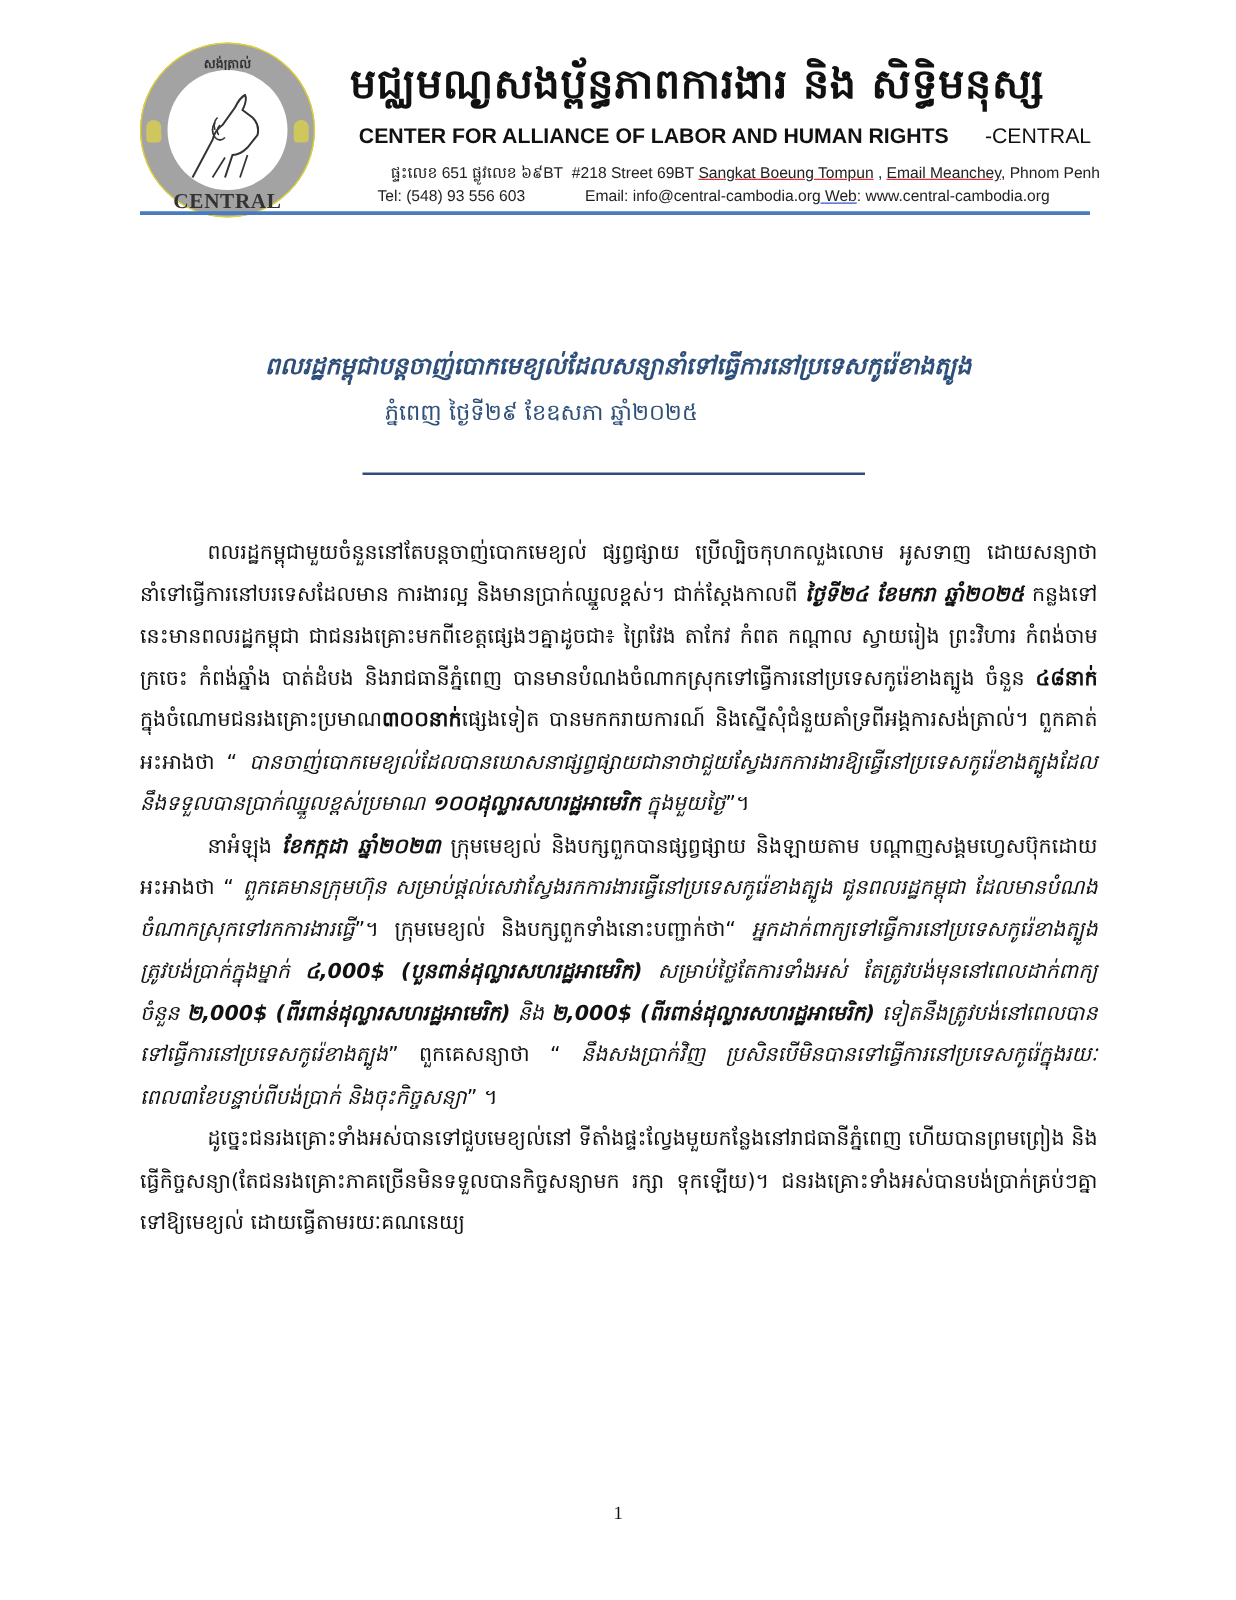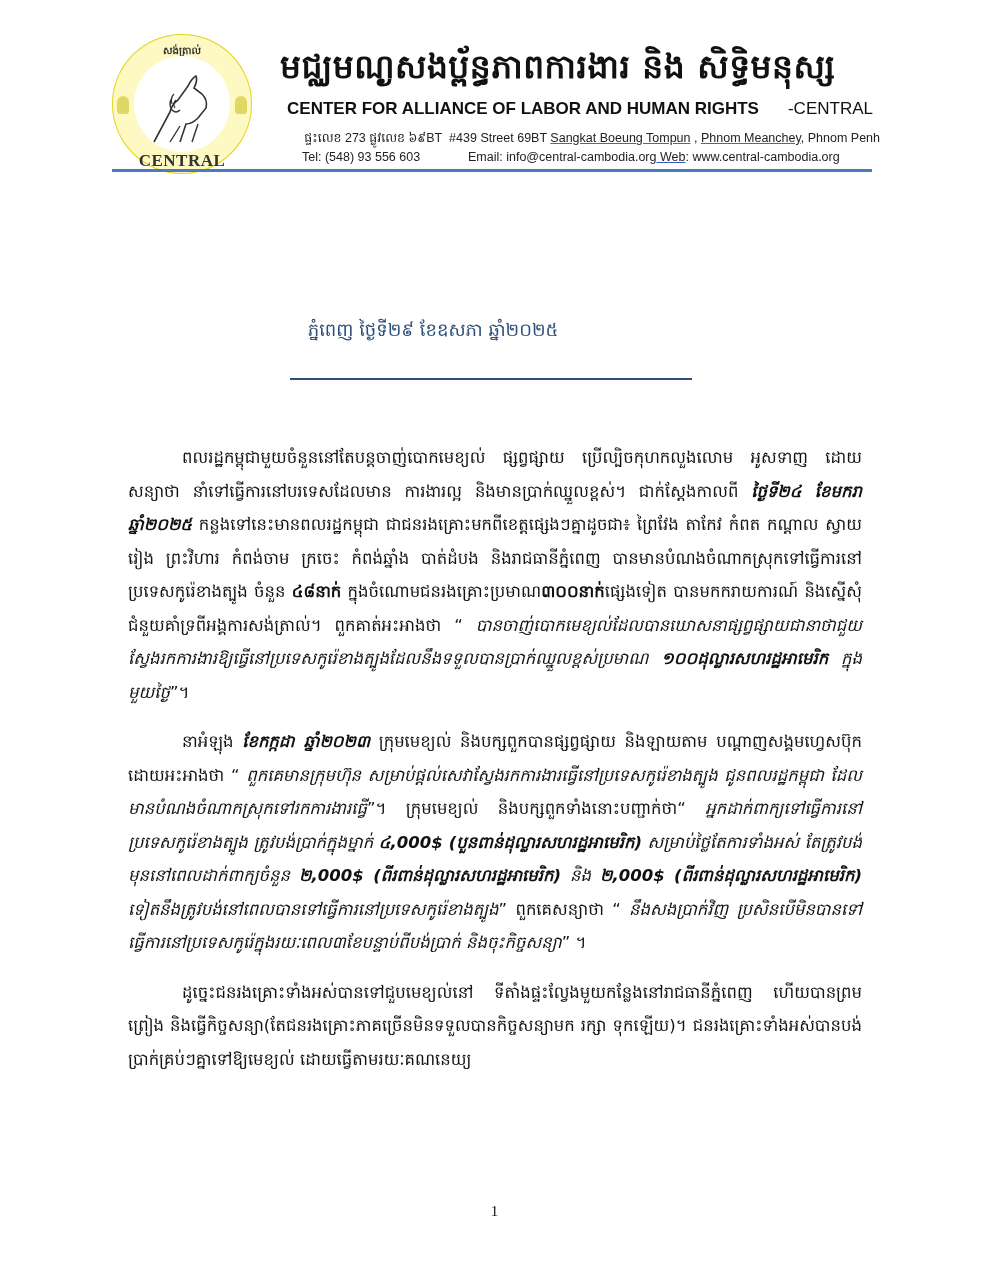--- a/index.html
+++ b/index.html
@@ -1,20 +1,20 @@
 <!DOCTYPE html>
 <html><head>
 <meta charset="utf-8">
 <style>
   html, body { margin:0; padding:0; background:#ffffff; }
   body { width:989px; height:1280px; position:relative; overflow:hidden; font-family:"DejaVu Sans", sans-serif; color:#1a1a1a; }
   .page { position:absolute; left:0; top:0; width:989px; height:1280px; background:#fff; }
 
   
-  .logo { position:absolute; left:112px; top:34px; width:140px; height:140px; border-radius:50%; background:#fef9c3; box-shadow: inset 0 0 0 1px #e2d520; }
+  .logo { position:absolute; left:112px; top:34px; width:140px; height:140px; border-radius:50%; background:#a3a3a3; box-shadow: inset 0 0 0 1px #e2d520; }
   .logo-inner { position:absolute; left:22px; top:22px; width:96px; height:96px; border-radius:50%; background:#fff; }
   .logo-top { position:absolute; left:0; width:140px; top:10px; text-align:center; font-size:10px; color:#333; font-weight:bold; }
   .logo-bottom { position:absolute; left:0; width:140px; top:117px; text-align:center; font-family:"Liberation Serif", serif; font-size:17px; font-weight:bold; color:#333; letter-spacing:0.5px; }
   .logo-hands { position:absolute; left:30px; top:30px; width:80px; height:80px; }
   .logo-emblem { position:absolute; top:62px; width:12px; height:18px; border-radius:6px 6px 3px 3px; background:#d9cf4c; opacity:.8; }
 
   .org-kh { position:absolute; left:280px; top:46px; width:600px; font-size:33px; font-weight:bold; color:#111; letter-spacing:0.5px; white-space:nowrap; }
   .org-en { position:absolute; left:280px; top:99px; width:600px; text-align:center; font-family:"Liberation Sans", sans-serif; font-size:17px; font-weight:bold; color:#111; white-space:nowrap; }
   .org-en .light { font-weight:normal;padding-left:29px; }
   .org-addr { position:absolute; left:280px; top:130px; width:600px; text-align:right; font-family:"Liberation Sans", sans-serif; font-size:12.5px; color:#222; white-space:nowrap; }
@@ -26,21 +26,21 @@
   .hdr-rule { position:absolute; left:112px; top:169px; width:760px; height:3px; background:#4a7bbf; }
 
   
   .title { position:absolute; left:0; width:989px; top:222px; text-align:center; font-size:30px; font-weight:bold; color:#2d4f7a; }
   .subtitle { position:absolute; left:0; width:989px; top:280px; text-align:center; font-size:19px; font-weight:bold; font-style:italic; color:#2d4f7a; white-space:nowrap; }
   .dateline { position:absolute; left:0; width:866px; top:318px; text-align:center; font-size:18px; color:#2d4f7a; }
   .title-rule { position:absolute; left:290px; top:378px; width:402px; height:2px; background:#2d4f7a; }
 
   
   .body { position:absolute; left:112px; top:425px; width:766px; font-size:16.5px; line-height:33.5px; text-align:justify; color:#111; }
-  .body p { margin:16px; }
+  .body p { margin:0; }
   .indent { text-indent:54px; }
   .b { font-weight:bold; }
   .i { font-style:italic; }
   .bi { font-weight:bold; font-style:italic; }
 
   .page-num { position:absolute; left:0; width:989px; top:1203px; text-align:center; font-family:"Liberation Serif", serif; font-size:15px; color:#111; }
 </style>
 </head>
 <body>
 
@@ -57,34 +57,35 @@
       <path d="M32 30 Q28 34 30 40 M34 36 Q30 40 33 44" fill="none" stroke="#333" stroke-width="1.2"></path>
     </svg>
     <div class="logo-bottom">CENTRAL</div>
   </div>
 
   <div class="org-kh">មជ្ឈមណ្ងសងប្ព័ន្ធភាពការងារ និង សិទ្ធិមនុស្ស</div>
   <div class="org-en">
     <span>CENTER FOR ALLIANCE OF LABOR AND HUMAN RIGHTS</span><span class="light">-CENTRAL</span>
   </div>
   <div class="org-addr">
-    <span>ផ្ទះលេខ 273 ផ្លូវលេខ ៦៩BT</span>&nbsp;
-    <span>#439 Street 69BT</span>
+    <span>ផ្ទះលេខ 651 ផ្លូវលេខ ៦៩BT</span>&nbsp;
+    <span>#218 Street 69BT</span>
     <span class="u">Sangkat Boeung Tompun</span> ,
-    <span class="u">Phnom Meanchey</span>,
+    <span class="u">Email Meanchey</span>,
     <span>Phnom Penh</span>
   </div>
   <div class="org-contact">
     <span class="tel">Tel: (548) 93 556 603</span>
     <span class="em">
       <span>Email: info@central-cambodia.org</span><span class="uw"> </span><span class="uw">Web</span>: <span>www.central-cambodia.org</span>
     </span>
   </div>
   <div class="hdr-rule"></div>
 
+  <div class="subtitle">ពលរដ្ឋកម្ពុជាបន្តចាញ់បោកមេខ្យល់ដែលសន្យានាំទៅធ្វើការនៅប្រទេសកូរ៉េខាងត្បូង</div>
   <div class="dateline">ភ្នំពេញ ថ្ងៃទី២៩ ខែឧសភា ឆ្នាំ២០២៥</div>
   <div class="title-rule"></div>
 
   <div class="body">
     <p class="indent"><span>ពលរដ្ឋកម្ពុជាមួយចំនួននៅតែបន្តចាញ់បោកមេខ្យល់ ផ្សព្វផ្សាយ ប្រើល្បិចកុហកលួងលោម អូសទាញ ដោយសន្យាថា នាំទៅធ្វើការនៅបរទេសដែលមាន ការងារល្អ និងមានប្រាក់ឈ្នួលខ្ពស់។ ជាក់ស្តែងកាលពី </span><span class="bi">ថ្ងៃទី២៤ ខែមករា ឆ្នាំ២០២៥</span><span> កន្លងទៅនេះមានពលរដ្ឋកម្ពុជា ជាជនរងគ្រោះមកពីខេត្តផ្សេងៗគ្នាដូចជា៖ ព្រៃវែង តាកែវ កំពត កណ្តាល ស្វាយរៀង ព្រះវិហារ កំពង់ចាម ក្រចេះ កំពង់ឆ្នាំង បាត់ដំបង និងរាជធានីភ្នំពេញ បានមានបំណងចំណាកស្រុកទៅធ្វើការនៅប្រទេសកូរ៉េខាងត្បូង ចំនួន </span><span class="b">៤៨នាក់</span><span> ក្នុងចំណោមជនរងគ្រោះប្រមាណ</span><span class="b">៣០០នាក់</span><span>ផ្សេងទៀត បានមកករាយការណ៍ និងស្នើសុំជំនួយគាំទ្រពីអង្គការសង់ត្រាល់។ ពួកគាត់អះអាងថា “ </span><span class="i">បានចាញ់បោកមេខ្យល់ដែលបានឃោសនាផ្សព្វផ្សាយជានាថាជួយស្វែងរកការងារឱ្យធ្វើនៅប្រទេសកូរ៉េខាងត្បូងដែលនឹងទទួលបានប្រាក់ឈ្នួលខ្ពស់ប្រមាណ </span><span class="bi">១០០ដុល្លារសហរដ្ឋអាមេរិក</span><span class="i"> ក្នុងមួយថ្ងៃ</span><span>”។</span></p>
 
     <p class="indent"><span>នាអំឡុង </span><span class="bi">ខែកក្កដា ឆ្នាំ២០២៣</span><span> ក្រុមមេខ្យល់ និងបក្សពួកបានផ្សព្វផ្សាយ និងឡាយតាម បណ្តាញសង្គមហ្វេសប៊ុកដោយអះអាងថា “ </span><span class="i">ពួកគេមានក្រុមហ៊ុន សម្រាប់ផ្តល់សេវាស្វែងរកការងារធ្វើនៅប្រទេសកូរ៉េខាងត្បូង ជូនពលរដ្ឋកម្ពុជា ដែលមានបំណងចំណាកស្រុកទៅរកការងារធ្វើ</span><span>”។ ក្រុមមេខ្យល់ និងបក្សពួកទាំងនោះបញ្ជាក់ថា“ </span><span class="i">អ្នកដាក់ពាក្យទៅធ្វើការនៅប្រទេសកូរ៉េខាងត្បូង ត្រូវបង់ប្រាក់ក្នុងម្នាក់ </span><span class="bi">៤,000$ (បួនពាន់ដុល្លារសហរដ្ឋអាមេរិក)</span><span class="i"> សម្រាប់ថ្លៃតែការទាំងអស់ តែត្រូវបង់មុននៅពេលដាក់ពាក្យចំនួន </span><span class="bi">២,000$ (ពីរពាន់ដុល្លារសហរដ្ឋអាមេរិក)</span><span class="i"> និង </span><span class="bi">២,000$ (ពីរពាន់ដុល្លារសហរដ្ឋអាមេរិក)</span><span class="i"> ទៀតនឹងត្រូវបង់នៅពេលបានទៅធ្វើការនៅប្រទេសកូរ៉េខាងត្បូង</span><span>” ពួកគេសន្យាថា “ </span><span class="i">នឹងសងប្រាក់វិញ ប្រសិនបើមិនបានទៅធ្វើការនៅប្រទេសកូរ៉េក្នុងរយៈពេល៣ខែបន្ទាប់ពីបង់ប្រាក់ និងចុះកិច្ចសន្យា</span><span>” ។</span></p>
 
     <p class="indent">ដូច្នេះជនរងគ្រោះទាំងអស់បានទៅជួបមេខ្យល់នៅ ទីតាំងផ្ទះល្វែងមួយកន្លែងនៅរាជធានីភ្នំពេញ ហើយបានព្រមព្រៀង និងធ្វើកិច្ចសន្យា(តែជនរងគ្រោះភាគច្រើនមិនទទួលបានកិច្ចសន្យាមក រក្សា ទុកឡើយ)។ ជនរងគ្រោះទាំងអស់បានបង់ប្រាក់គ្រប់ៗគ្នាទៅឱ្យមេខ្យល់ ដោយធ្វើតាមរយៈគណនេយ្យ</p>
   </div>

